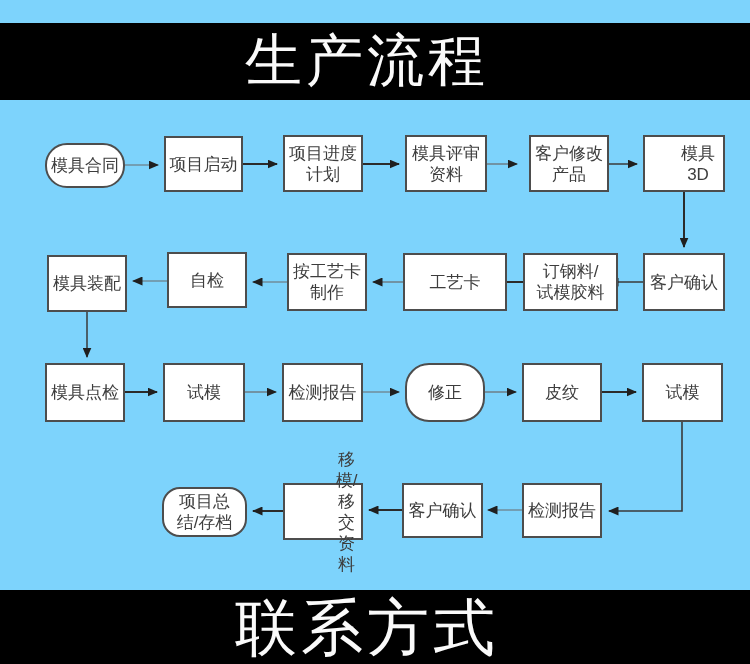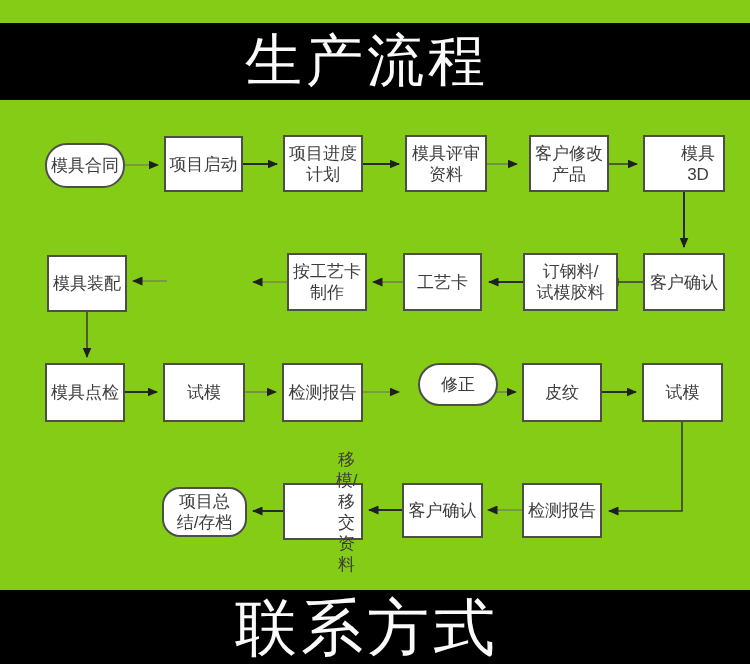--- a/index.html
+++ b/index.html
@@ -1,17 +1,17 @@
 <!DOCTYPE html>
 <html><head>
 <meta charset="utf-8">
 <style>
   html,body{margin:0;padding:0;background:#ffffff;}
   body{width:750px;height:664px;overflow:hidden;font-family:"Liberation Sans",sans-serif;}
-  .page{position:relative;width:750px;height:664px;background:#84cc16;}
+  .page{position:relative;width:750px;height:664px;background:#7dd3fc;}
 
   .banner{position:absolute;left:0;width:750px;background:#000000;display:flex;align-items:center;justify-content:center;overflow:hidden;}
   .banner-top{top:23px;height:77px;}
   .banner-bottom{top:590px;height:80px;}
   .banner .banner-text{color:#fafafa;font-family:"DejaVu Serif","Liberation Serif",serif;letter-spacing:4px;white-space:nowrap;transform:translateX(-8px);}
   .banner-top .banner-text{font-size:57px;}
   .banner-bottom .banner-text{font-size:62px;margin-top:-4px;}
 
   .connectors{position:absolute;left:0;top:0;width:750px;height:664px;}
 
@@ -71,29 +71,30 @@
 计划</div>
   <div class="node" style="left:405px;top:135px;width:82px;height:57px;">模具评审
 资料</div>
   <div class="node" style="left:523px;top:135px;width:80px;height:57px;margin-left:6px;">客户修改
 产品</div>
   <div class="node" style="left:643px;top:135px;width:82px;height:57px;padding-left:28px;">模具3D</div>
 
   <div class="node" style="left:643px;top:253px;width:82px;height:58px;">客户确认</div>
   <div class="node" style="left:523px;top:253px;width:95px;height:58px;">订钢料/
 试模胶料</div>
-  <div class="node" style="left:403px;top:253px;width:79px;height:58px;">工艺卡</div>
+  <div class="node" style="left:403px;top:253px;width:104px;height:58px;">工艺卡</div>
   <div class="node" style="left:287px;top:253px;width:80px;height:58px;">按工艺卡
 制作</div>
+  <div class="node" style="left:167px;top:252px;width:80px;height:56px;">自检</div>
   <div class="node" style="left:47px;top:255px;width:80px;height:57px;">模具装配</div>
 
   <div class="node" style="left:45px;top:363px;width:80px;height:59px;">模具点检</div>
   <div class="node" style="left:163px;top:363px;width:82px;height:59px;">试模</div>
   <div class="node" style="left:282px;top:363px;width:81px;height:59px;">检测报告</div>
-  <div class="node" style="left:418px;top:363px;width:80px;height:43px;border-radius:24px;">修正</div>
+  <div class="node" style="left:405px;top:363px;width:80px;height:59px;border-radius:24px;">修正</div>
   <div class="node" style="left:522px;top:363px;width:80px;height:59px;">皮纹</div>
   <div class="node" style="left:642px;top:363px;width:81px;height:59px;">试模</div>
 
   <div class="node" style="left:522px;top:483px;width:80px;height:55px;">检测报告</div>
   <div class="node" style="left:402px;top:483px;width:81px;height:55px;">客户确认</div>
   <div class="node" style="left:283px;top:483px;width:80px;height:57px;padding-left:47px;">移模/移
 交资料</div>
   <div class="node stadium" style="left:162px;top:487px;width:85px;height:50px;border-radius:18px;">项目总
 结/存档</div>
 

